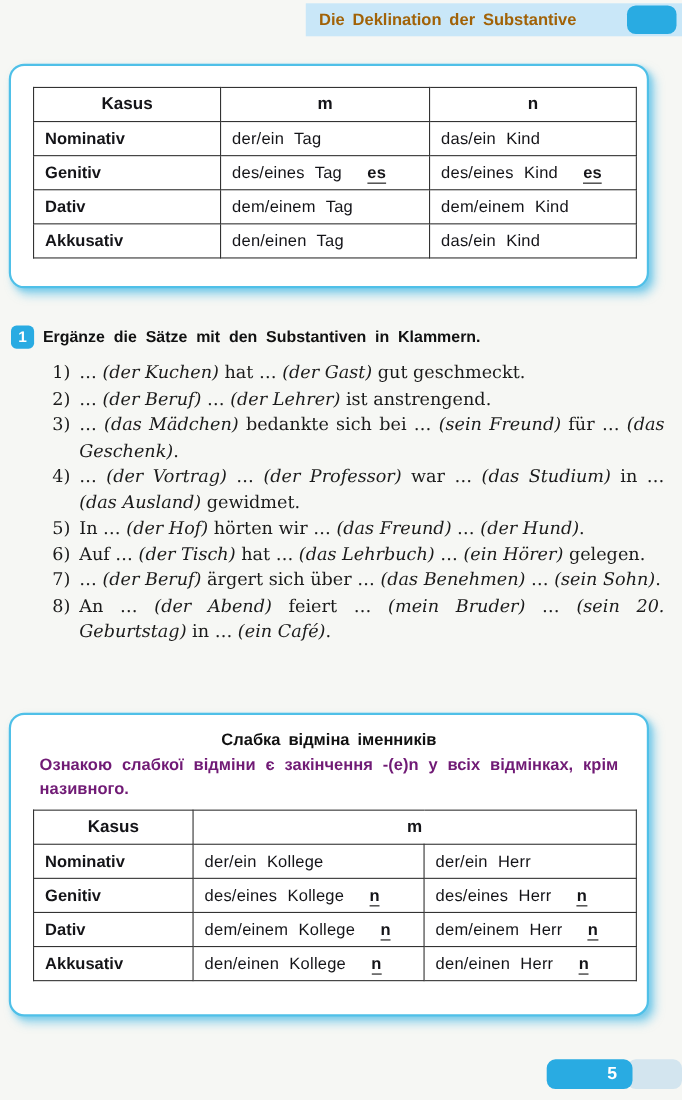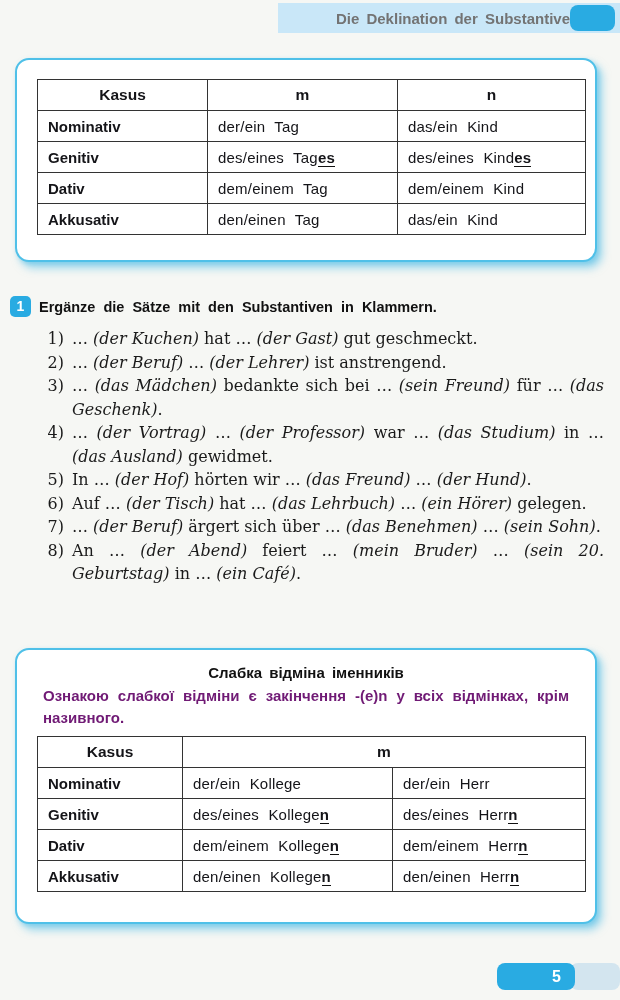--- a/index.html
+++ b/index.html
@@ -8,48 +8,48 @@
     background:#f6f7f4; overflow:hidden;
     font-family:"Liberation Sans",sans-serif; color:#141418;
   }
   
   .header-bar{
     position:absolute; left:278px; top:3px; width:342px; height:30px;
     background:#c9e7f8; display:flex; align-items:center;
   }
   .header-title{
     flex:1; font-weight:bold; font-size:15px; word-spacing:3px;
-    color:#737373; padding-left:12px; white-space:nowrap;text-align:right;
+    color:#a16207; padding-left:12px; white-space:nowrap;
   }
   .header-chip{
     width:45px; height:26px; background:#29abe2; border-radius:8px;
     margin-right:5px; flex:0 0 auto;
   }
   
   .box{
-    position:absolute; left:15px; width:582px;
+    position:absolute; left:8px; width:582px;
     background:#ffffff; border:2.5px solid #4fc0e8; border-radius:14px;
     box-shadow:5px 6px 9px rgba(72,186,230,0.55), 2px 2px 4px rgba(72,186,230,0.35);
     box-sizing:border-box; overflow:hidden;
   }
   .box1{ top:58px; height:204px; padding:19px 20px; }
   .box2{ top:648px; height:276px; padding:12px 20px; }
   
   table.decl{
     border-collapse:collapse; table-layout:fixed; width:548px; margin:0 auto;
     font-size:15px;
   }
   table.decl th, table.decl td{
     border:1.6px solid #333; height:31px; vertical-align:middle;
     padding:0 0 0 10px; box-sizing:border-box; word-spacing:5px;
   }
   table.decl th{ text-align:center; font-weight:bold; padding:0; font-size:15.5px;}
   td.kasus{ font-weight:bold;margin-top:10px; }
   td.val{ font-weight:normal; letter-spacing:.2px; }
-  .ending{ font-weight:bold; border-bottom:1.6px solid #111; }
+  .ending{ font-weight:bold; border-bottom:1.6px solid #111;margin-left:23px; }
   
   .exercise{ position:absolute; left:10px; top:296px; width:600px; }
   .ex-head{ display:flex; align-items:flex-start; }
   .ex-badge{
     width:21px; height:21px; background:#29abe2; border-radius:5px;
     color:#fff; font-weight:bold; font-size:14px; line-height:21px;
     text-align:center; flex:0 0 auto;
   }
   .ex-title{
     font-weight:bold; font-size:14.5px; word-spacing:4px;

